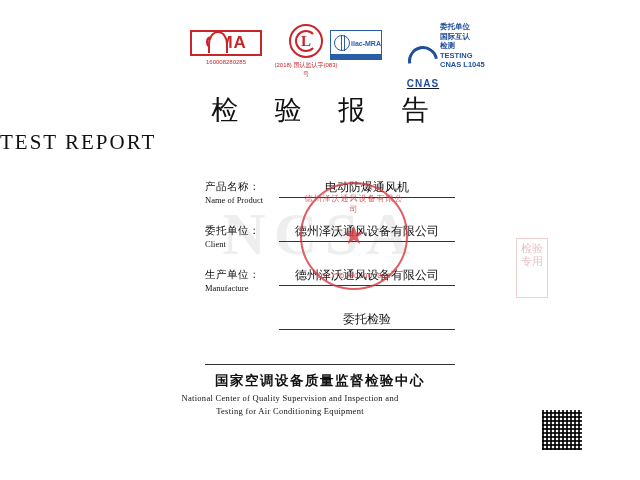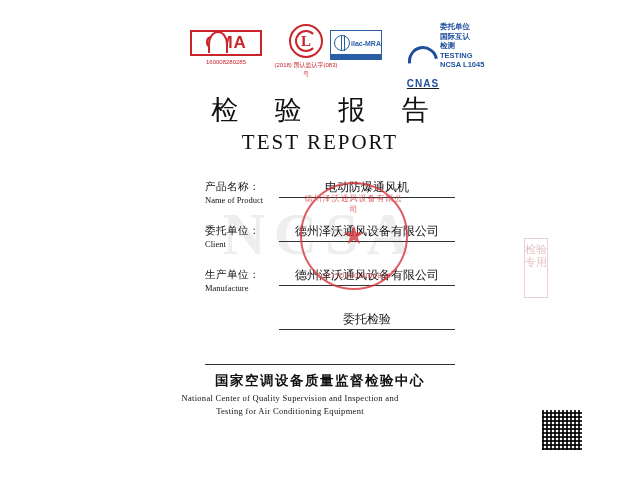--- a/index.html
+++ b/index.html
@@ -204,21 +204,20 @@
     letter-spacing: 14px;
     text-indent: 14px;
     color: #111;
     font-weight: normal;
   }
   .title-en {
     position: absolute;
     top: 130px;
     left: 0;
     width: 640px;
-    text-align: center;
     font-family: "Liberation Serif", serif;
     font-size: 21px;
     letter-spacing: 2px;
     color: #111;
   }
   .report-no {
     position: absolute;
     top: 155px;
     left: 0;
     width: 640px;
@@ -354,26 +353,26 @@
     font-weight: bold;
     letter-spacing: 8px;
     color: rgba(120,120,120,0.13);
     pointer-events: none;
   }
 
   .stamp-side {
     position: absolute;
     right: 92px;
     top: 238px;
-    width: 24px;
+    width: 32px;
     height: 60px;
     border: 1.5px solid #e0a8ab;
     opacity: 0.55;
     color: #d08f93;
-    font-family: Liberation Sans, sans-serif;
+    font-family: Liberation Mono, monospace;
     font-size: 11px;
     line-height: 13px;
     text-align: center;
     padding-top: 4px;
     box-sizing: border-box;
   }
 
   
   .qr {
     position: absolute;
@@ -422,21 +421,21 @@
       <div class="cnas-swirl"></div>
       <div class="cnas-txt">CNAS</div>
     </div>
 
     <div class="mark mark-cnastext">
       <div class="cnas-lines">
         <div class="zh">委托单位</div>
         <div class="zh">国际互认</div>
         <div class="zh">检测</div>
         <div>TESTING</div>
-        <div>NCSA L1045</div>
+        <div>CNAS L1045</div>
       </div>
     </div>
   </div>
 
   <div class="watermark">NCSA</div>
 
   <div class="title-cn">检 验 报 告</div>
   <div class="title-en">TEST REPORT</div>
 
   <div class="fields">

